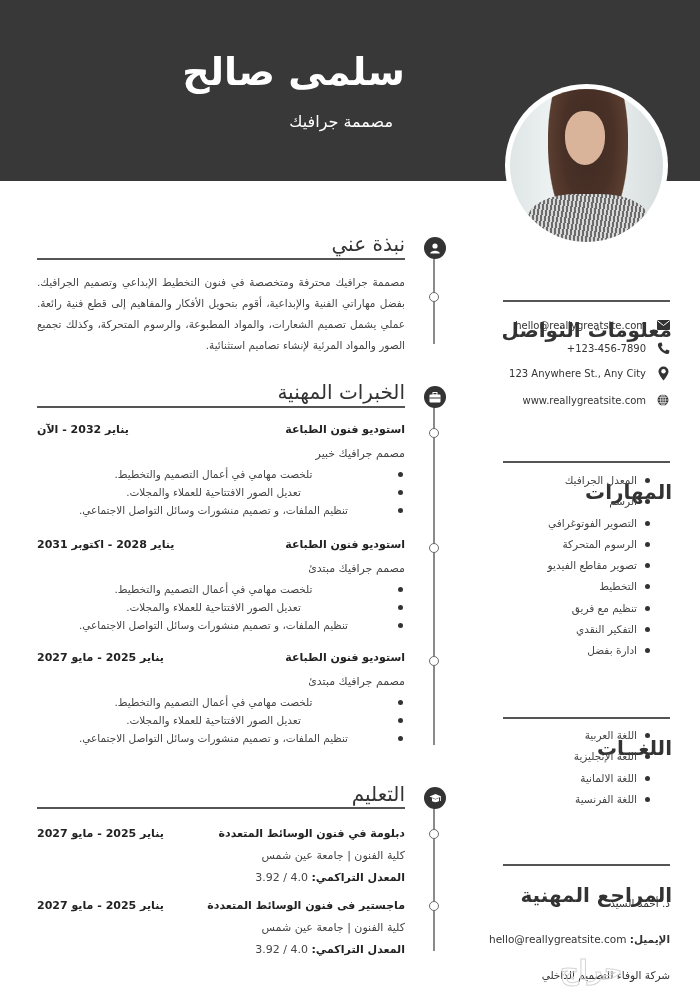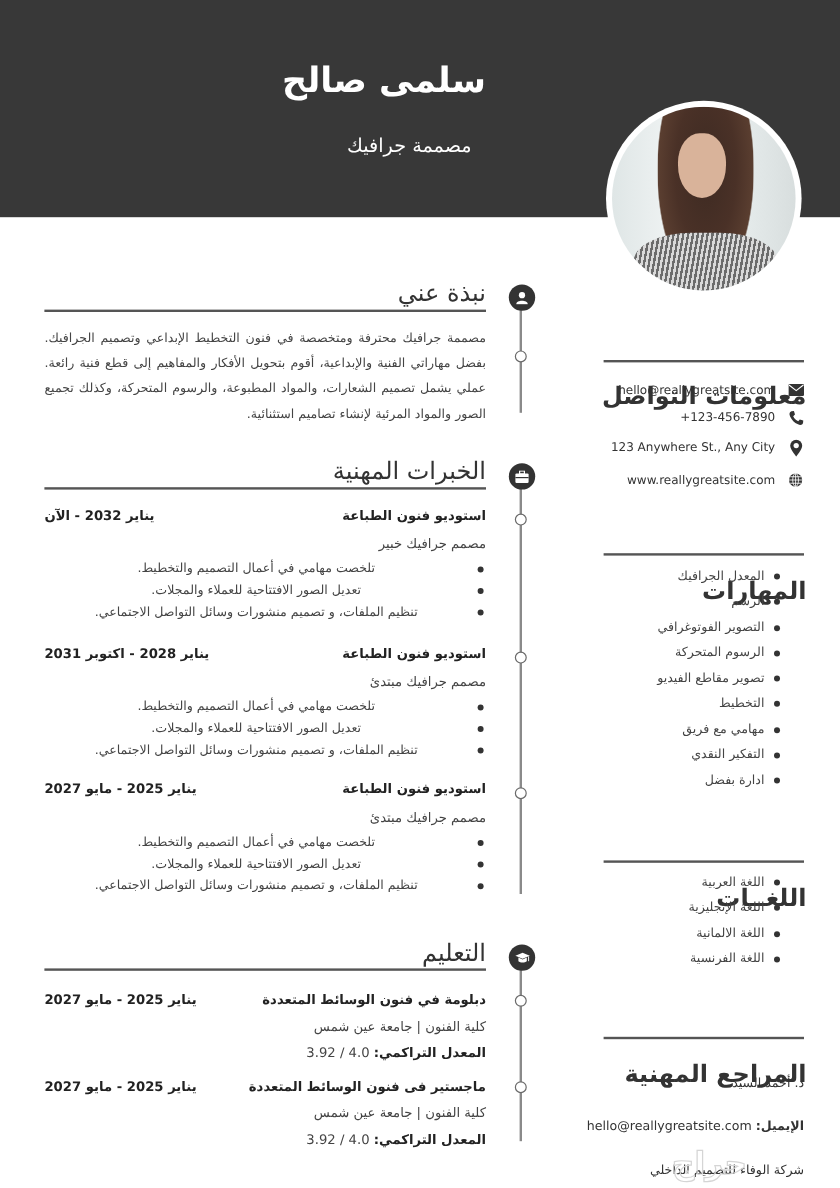--- a/index.html
+++ b/index.html
@@ -5,21 +5,21 @@
     * { box-sizing: border-box; margin: 0; padding: 0; }
     html, body { width: 700px; height: 990px; overflow: hidden; background: #ffffff; }
     body { font-family: "DejaVu Sans", sans-serif; color: #333; position: relative; }
 
     .header {
       position: absolute; left: 0; top: 0; width: 700px; height: 181px;
       background: #383838;
     }
     .name {
       position: absolute; top: 52px; left: 130px; width: 275px;
-      text-align: right; color: #fff; font-size: 29px; font-weight: bold;
+      text-align: right; color: #fff; font-size: 38px; font-weight: bold;
       letter-spacing: 2px; line-height: 1.1;
     }
     .job-title {
       position: absolute; top: 112px; left: 188px; width: 205px;
       text-align: right; color: #fff; font-size: 16px; letter-spacing: 1px;
     }
     .photo {
       position: absolute; left: 505px; top: 84px; width: 163px; height: 163px;
       border-radius: 50%; background: #fff; padding: 5px;
     }
@@ -265,21 +265,21 @@
 
 <div class="side-title" style="top:436px;">المهارات</div>
 <div class="side-rule" style="top:461px;"></div>
 <ul class="side-list" style="top:470px;">
   <li>المعدل الجرافيك</li>
   <li>الرسم</li>
   <li>التصوير الفوتوغرافي</li>
   <li>الرسوم المتحركة</li>
   <li>تصوير مقاطع الفيديو</li>
   <li>التخطيط</li>
-  <li>مهامي مع فريق</li>
+  <li>تنظيم مع فريق</li>
   <li>التفكير النقدي</li>
   <li>ادارة بفضل</li>
 </ul>
 
 <div class="side-title" style="top:692px;">اللغــات</div>
 <div class="side-rule" style="top:717px;"></div>
 <ul class="side-list" style="top:725px;">
   <li>اللغة العربية</li>
   <li>اللغة الإنجليزية</li>
   <li>اللغة الالمانية</li>

